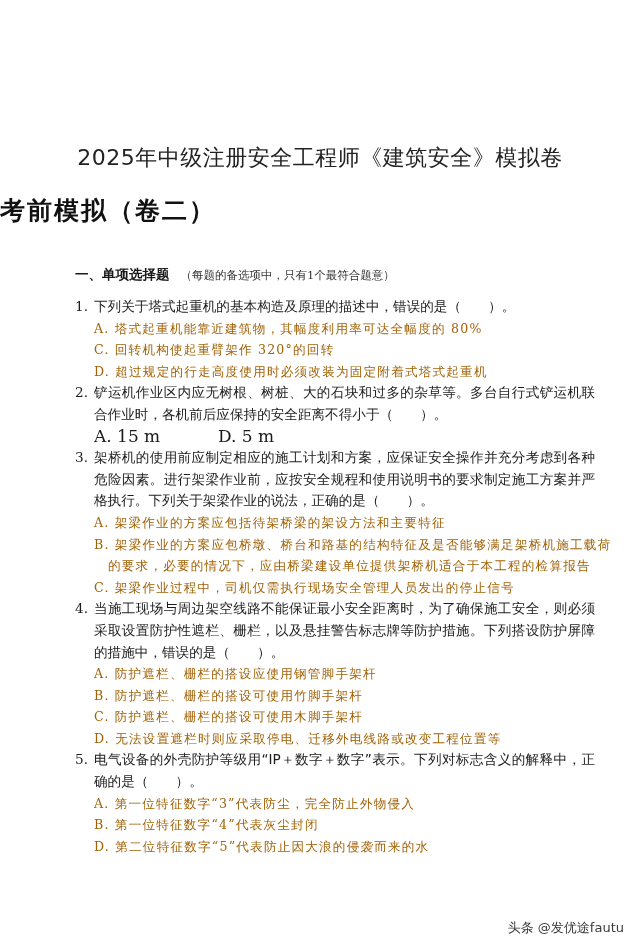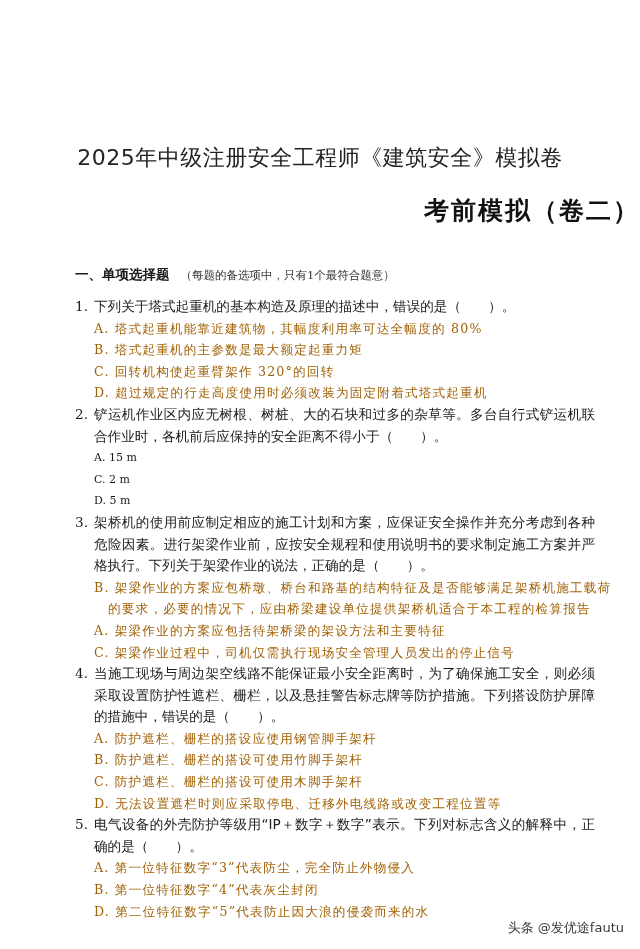--- a/index.html
+++ b/index.html
@@ -1,33 +1,33 @@
 <!DOCTYPE html>
 <html><head>
 <meta charset="utf-8">
 <style>
   html, body { margin: 0; padding: 0; background: #ffffff; }
   body { width: 640px; height: 949px; position: relative; overflow: hidden;
          font-family: "DejaVu Serif", serif; color: #1a1a1a; }
   .page { position: absolute; left: 0; top: 0; width: 640px; height: 949px; }
   .title { position: absolute; left: 0; width: 640px; top: 143px; text-align: center;
            font-family: "DejaVu Sans", sans-serif; font-size: 22px; color: #222; letter-spacing: 0.5px; }
-  .subtitle { position: absolute; left: 0; width: 640px; top: 194px; text-align: right;
+  .subtitle { position: absolute; left: 0; width: 640px; top: 194px; text-align: left;
               font-family: "DejaVu Serif", serif; font-weight: bold; font-size: 25px; color: #111; letter-spacing: 2px; }
   .section { position: absolute; left: 75px; top: 266px; font-size: 13px; }
   .section .head { font-family: "DejaVu Sans", sans-serif; font-weight: bold; font-size: 13.5px; text-align: center; }
   .section .note { font-size: 11.5px; color: #333; margin-left: 11px; }
   .content { position: absolute; left: 75px; top: 296px; width: 520px; }
   .q { margin: 0; }
   .stem { display: flex; font-size: 13.6px; line-height: 21.6px; font-family: "DejaVu Sans", sans-serif; color: #1c1c1c; }
   .stem .num { width: 19px; flex: none; font-family: "DejaVu Serif", serif; }
   .stem .text { flex: 1; text-align: justify; }
   .opt { padding-left: 19px; font-size: 12.6px; line-height: 21.6px; color: #a16207; letter-spacing: 1.2px; white-space: nowrap; }
   .opt .cont { display: block; padding-left: 14px; }
-  .opt-row { padding-left: 19px; display: flex; font-size: 11px; line-height: 21.6px; flex-direction: column; }
+  .opt-row { padding-left: 19px; display: flex; font-size: 17px; line-height: 21.6px; }
   .opt-row span { width: 124px; }
   .watermark { position: absolute; right: 16px; bottom: 12px; font-family: "DejaVu Sans", sans-serif;
                font-size: 13px; color: #3a3a3a; }
 </style>
 </head>
 <body>
 
 <div class="page">
   <div class="title">2025年中级注册安全工程师《建筑安全》模拟卷</div>
   <div class="subtitle">考前模拟（卷二）</div>
@@ -37,44 +37,42 @@
   </div>
 
   <div class="content">
 
     <div class="q">
       <div class="stem">
           <span class="num">1.</span>
           <span class="text">下列关于塔式起重机的基本构造及原理的描述中，错误的是（　　）。</span>
         </div>
       <div class="opt">A. 塔式起重机能靠近建筑物，其幅度利用率可达全幅度的 80%</div>
-      <div class="opt">B. 塔式起重机的主参数是最大额定起重力矩</div>
       <div class="opt">C. 回转机构使起重臂架作 320°的回转</div>
       <div class="opt">D. 超过规定的行走高度使用时必须改装为固定附着式塔式起重机</div>
     </div>
 
     <div class="q">
       <div class="stem">
           <span class="num">2.</span>
           <span class="text">铲运机作业区内应无树根、树桩、大的石块和过多的杂草等。多台自行式铲运机联合作业时，各机前后应保持的安全距离不得小于（　　）。</span>
         </div>
       <div class="opt-row">
         <span>A. 15 m</span>
-        <span>C. 2 m</span>
         <span>D. 5 m</span>
       </div>
     </div>
 
     <div class="q">
       <div class="stem">
           <span class="num">3.</span>
           <span class="text">架桥机的使用前应制定相应的施工计划和方案，应保证安全操作并充分考虑到各种危险因素。进行架梁作业前，应按安全规程和使用说明书的要求制定施工方案并严格执行。下列关于架梁作业的说法，正确的是（　　）。</span>
         </div>
+      <div class="opt">A. 架梁作业的方案应包括待架桥梁的架设方法和主要特征</div>
       <div class="opt"><span>B. 架梁作业的方案应包桥墩、桥台和路基的结构特征及是否能够满足架桥机施工载荷</span><span class="cont">的要求，必要的情况下，应由桥梁建设单位提供架桥机适合于本工程的检算报告</span></div>
-      <div class="opt">A. 架梁作业的方案应包括待架桥梁的架设方法和主要特征</div>
       <div class="opt">C. 架梁作业过程中，司机仅需执行现场安全管理人员发出的停止信号</div>
     </div>
 
     <div class="q">
       <div class="stem">
           <span class="num">4.</span>
           <span class="text">当施工现场与周边架空线路不能保证最小安全距离时，为了确保施工安全，则必须采取设置防护性遮栏、栅栏，以及悬挂警告标志牌等防护措施。下列搭设防护屏障的措施中，错误的是（　　）。</span>
         </div>
       <div class="opt">A. 防护遮栏、栅栏的搭设应使用钢管脚手架杆</div>
       <div class="opt">B. 防护遮栏、栅栏的搭设可使用竹脚手架杆</div>

